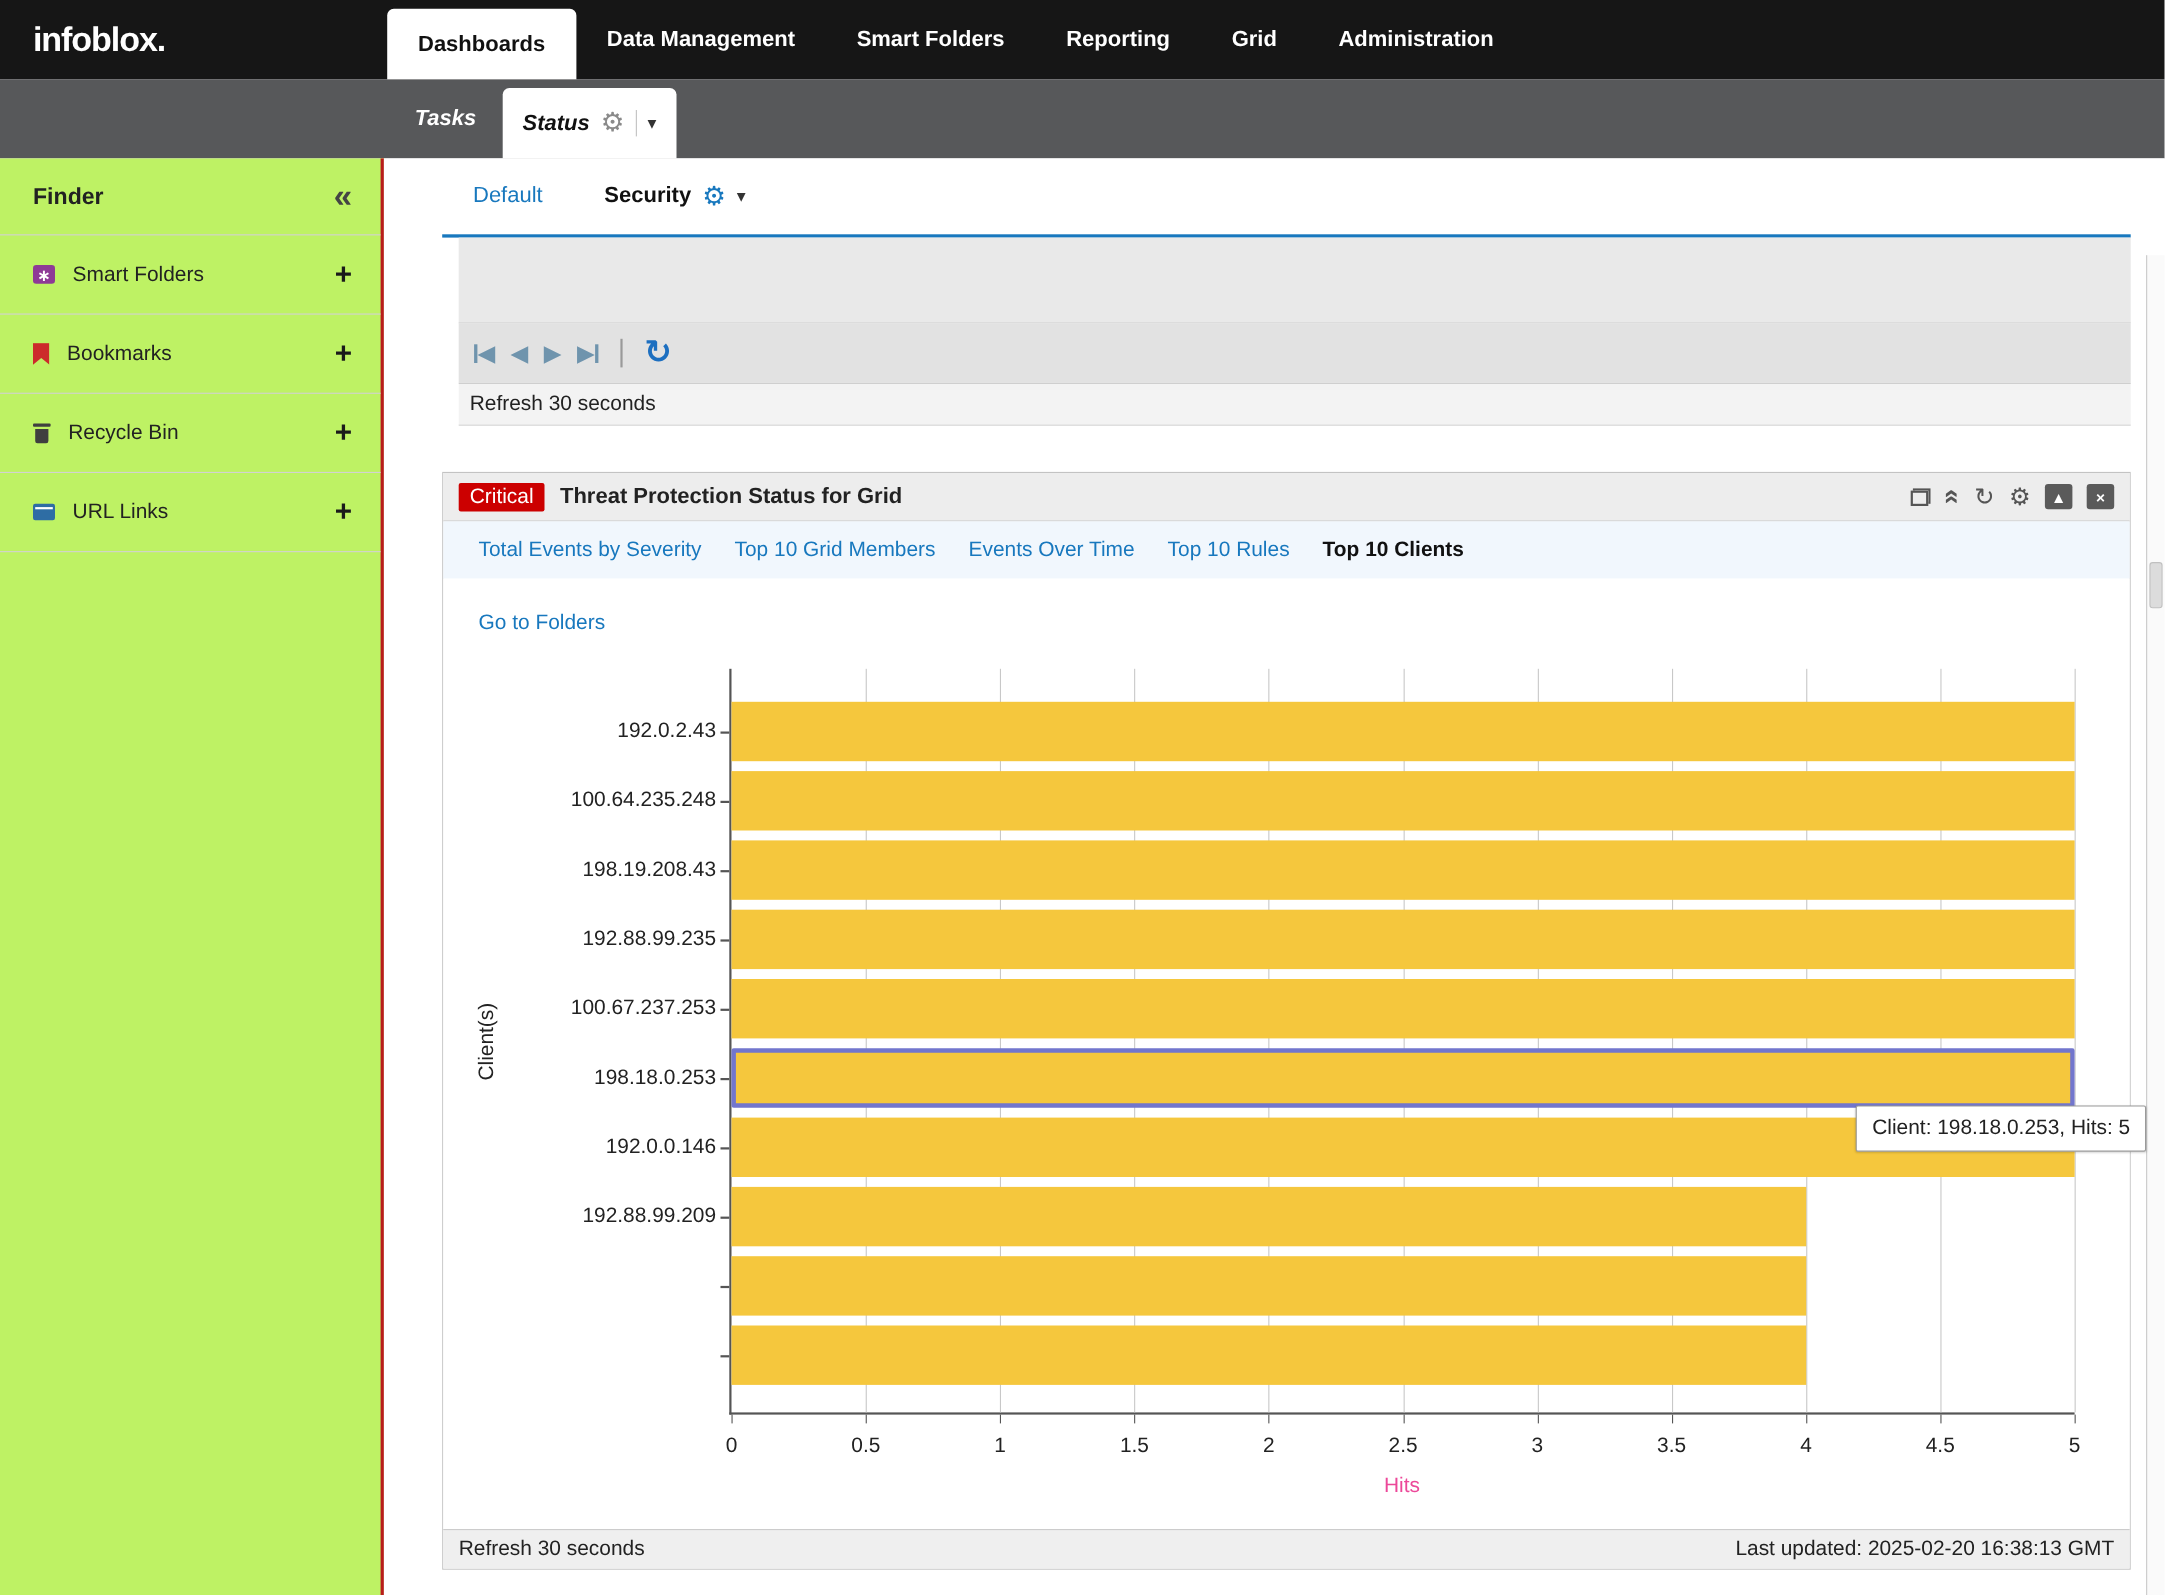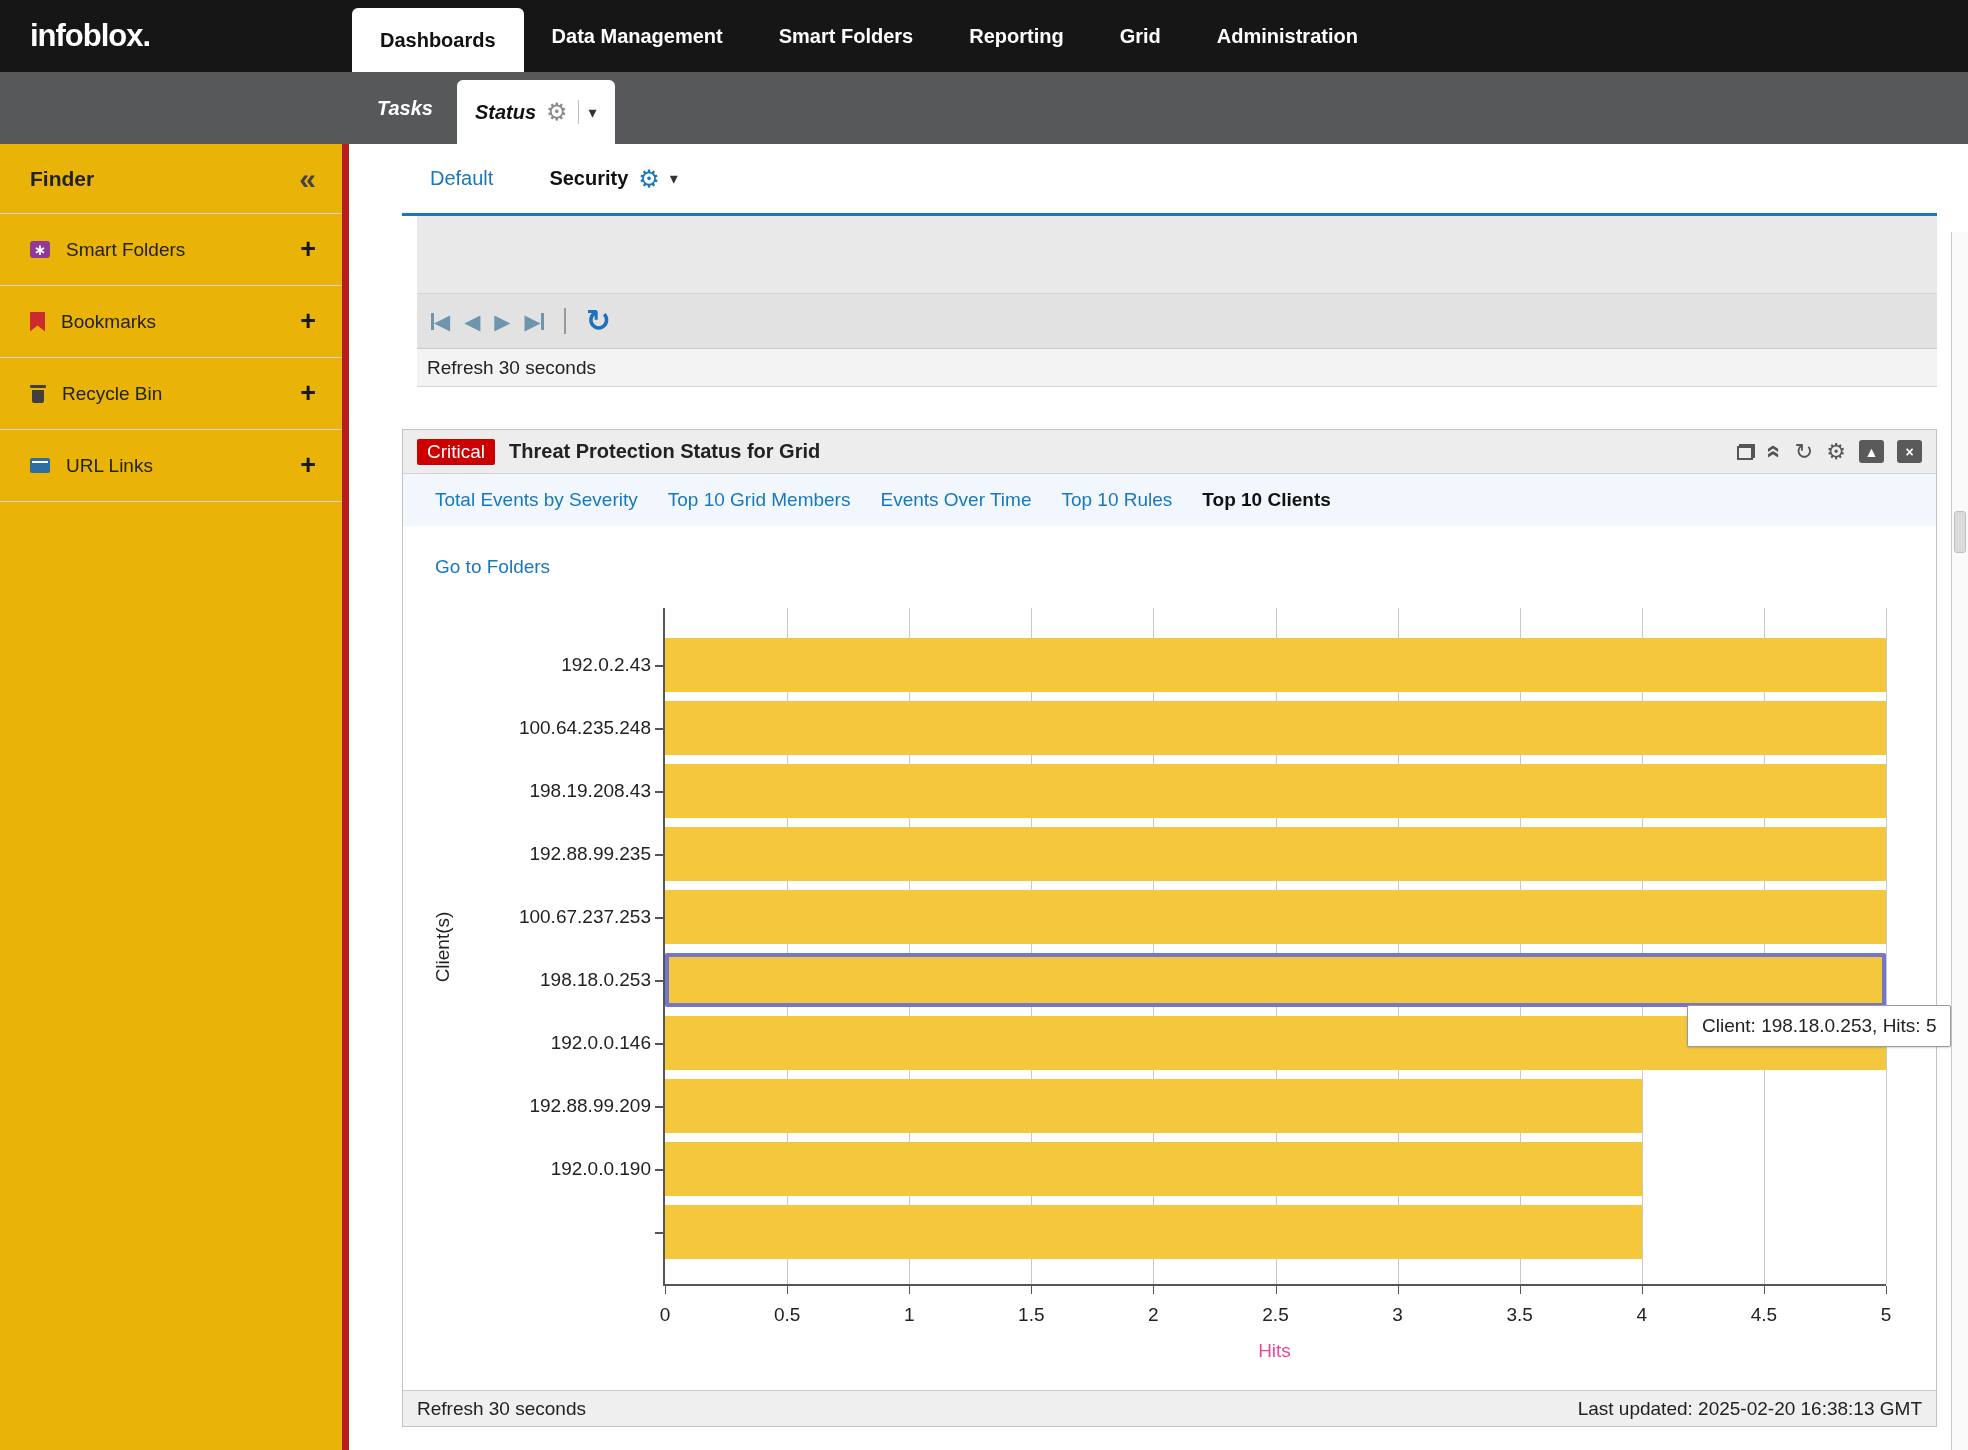--- a/index.html
+++ b/index.html
@@ -18,21 +18,21 @@
   .subnav { height:72px; background:#57585a; display:flex; align-items:stretch; padding-left:353px; }
   .subnav-tabs { display:flex; align-items:stretch;font-style:italic; }
   .sub-tab { display:flex; align-items:center; padding:0 24px; color:#fff; font-size:20px; font-weight:bold; gap:10px; cursor:pointer; }
   .sub-tab.active { background:#fff; color:#111; border-radius:6px 6px 0 0; align-self:flex-end; height:64px; padding:0 18px; }
   .tab-gear { color:#8a8a8a; font-size:24px; line-height:1; }
   .tab-sep { width:1px; height:24px; background:#c0c0c0; }
   .tab-caret { color:#333; font-size:16px; }
 
   
   .layout { display:flex; height:1306px; }
-  .finder { width:349px; background:#eab308; border-right:7px solid #b91c1c; flex:none; }
+  .finder { width:349px; background:#bef264; border-right:3px solid #b91c1c; flex:none; }
   .finder-header { height:70px; display:flex; align-items:center; justify-content:space-between; padding:0 26px 0 30px; border-bottom:1px solid #d2d2d2; }
   .finder-title { font-size:21px; font-weight:bold; color:#222; }
   .finder-collapse { font-size:30px; font-weight:bold; color:#444; cursor:pointer; line-height:1; }
   .finder-list { list-style:none; }
   .finder-item { height:72px; display:flex; align-items:center; padding:0 26px 0 30px; border-bottom:1px solid #d2d2d2; gap:16px; cursor:pointer; }
   .finder-item-label { font-size:19px; color:#222; flex:1; }
   .fplus { font-size:27px; font-weight:bold; color:#1a1a1a; cursor:pointer; line-height:1; }
   .fi { flex:none; display:flex; align-items:center; justify-content:center; }
   .smart-folders-icon { width:20px; height:17px; background:#8e3a96; border-radius:3px; color:#fff; font-size:15px; font-weight:bold; }
   .bookmarks-icon { width:15px; height:20px; background:#cc2b2b; clip-path:polygon(0 0,100% 0,100% 100%,50% 70%,0 100%); }
@@ -228,21 +228,20 @@
                 </div>
               <div class="ylabels" id="yLabels">
                   <div class="ylabel">192.0.2.43</div>
                   <div class="ylabel">100.64.235.248</div>
                   <div class="ylabel">198.19.208.43</div>
                   <div class="ylabel">192.88.99.235</div>
                   <div class="ylabel">100.67.237.253</div>
                   <div class="ylabel">198.18.0.253</div>
                   <div class="ylabel">192.0.0.146</div>
                   <div class="ylabel">192.88.99.209</div>
-                  <div class="ylabel">192.0.0.190</div>
                 </div>
               <div class="plot" id="plot">
                   <div class="xtick" style="left: 0%;"></div>
                   <div class="xticklabel" style="left: 0%;">0</div>
                   <div class="gridline" style="left: 10%;"></div>
                   <div class="xtick" style="left: 10%;"></div>
                   <div class="xticklabel" style="left: 10%;">0.5</div>
                   <div class="gridline" style="left: 20%;"></div>
                   <div class="xtick" style="left: 20%;"></div>
                   <div class="xticklabel" style="left: 20%;">1</div>

